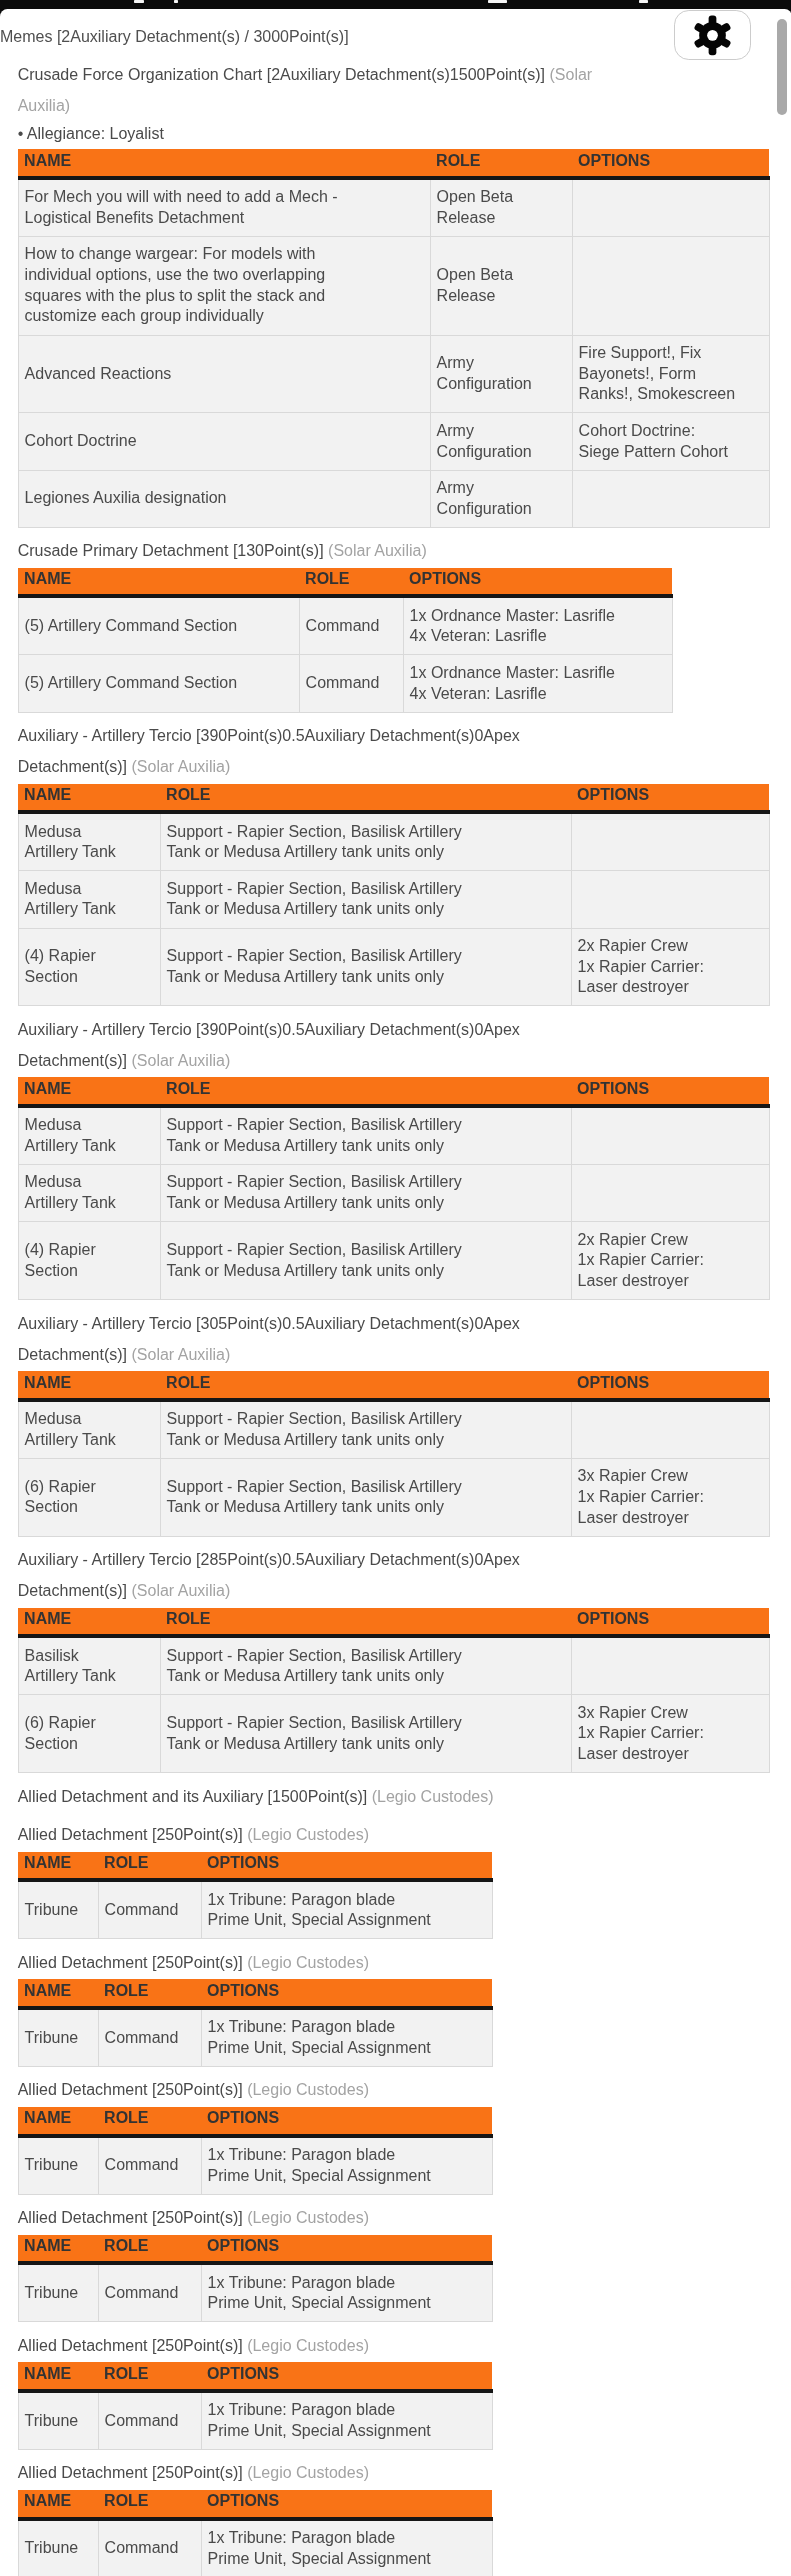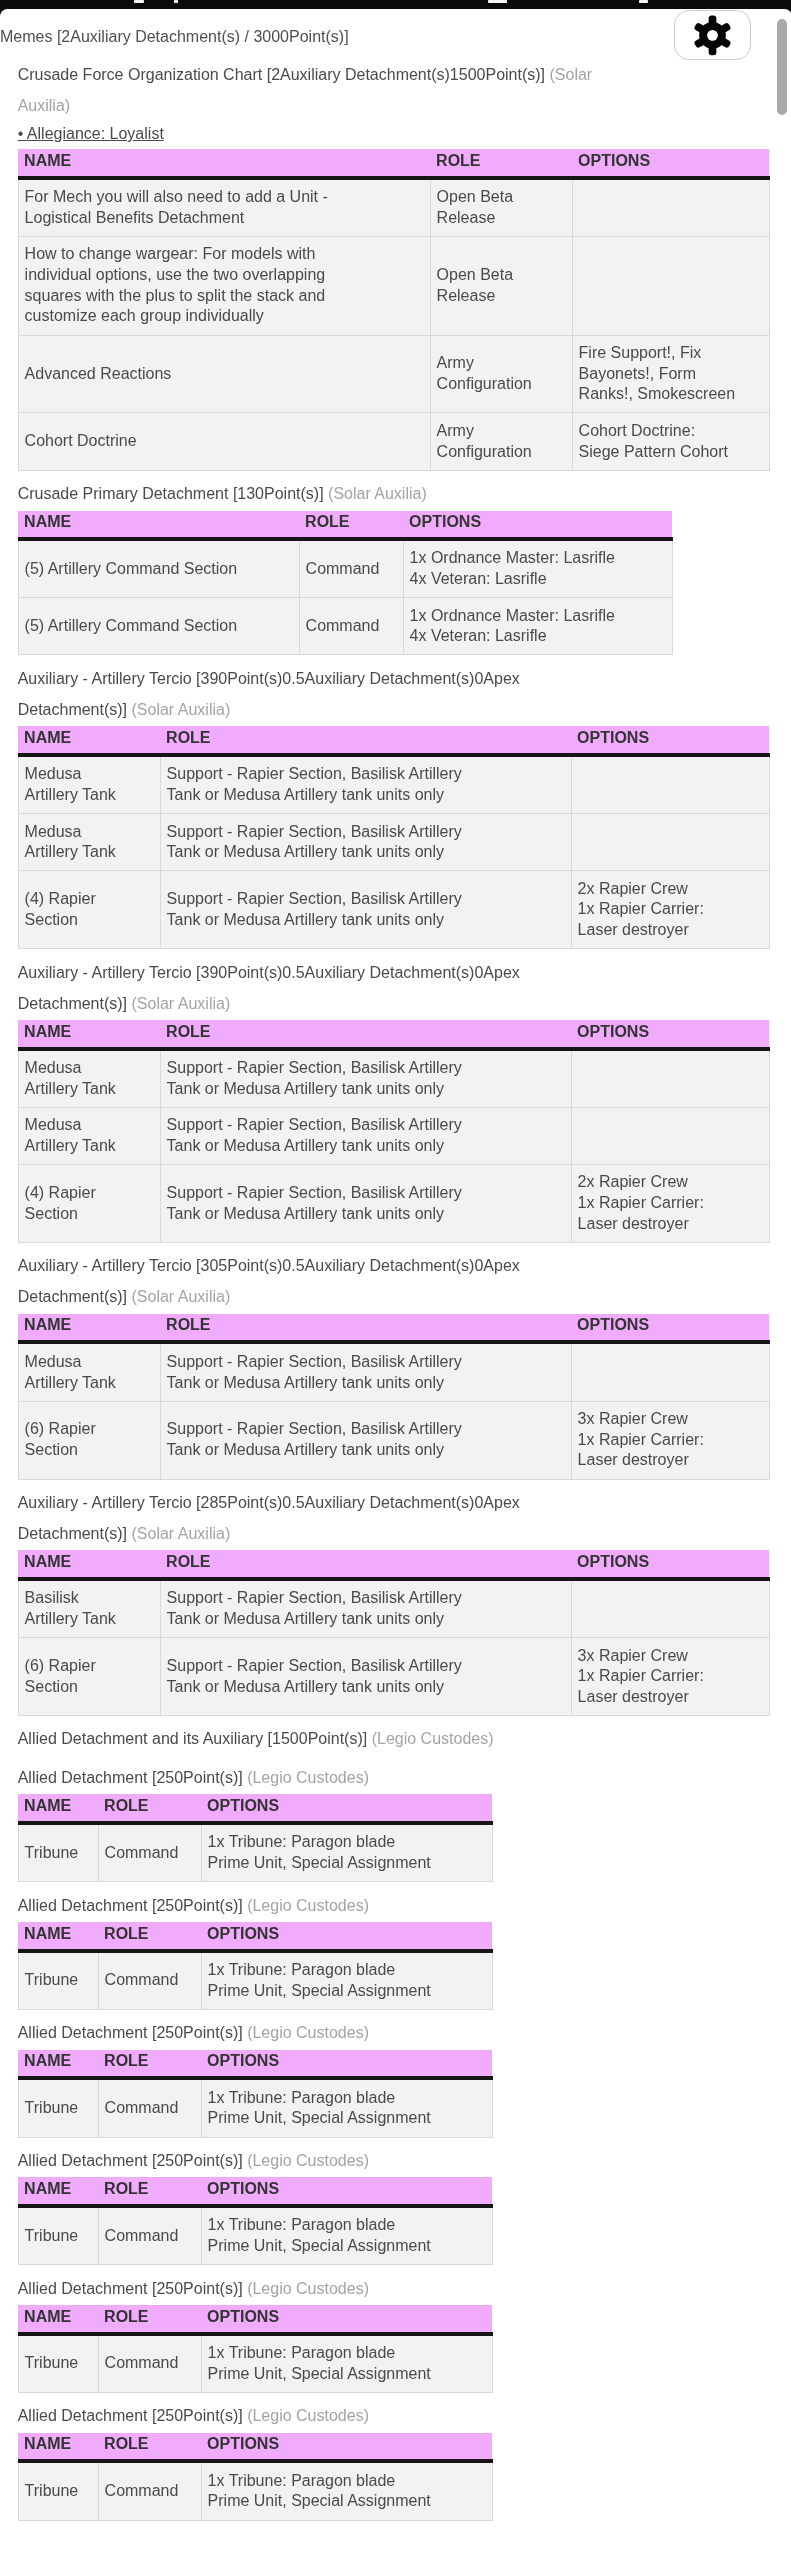--- a/index.html
+++ b/index.html
@@ -27,25 +27,25 @@
   .scroll-thumb{
     position:absolute;top:10.3px;right:5.2px;width:10.3px;height:96px;
     background:#a9a9a9;border-radius:5.2px;z-index:5;
   }
   .content{padding:0 17.7px 0 17.7px;}
   .section-heading{
     font-size:16px;line-height:31px;margin:7.4px 0 1.5px 0;max-width:605px;
     color:#4a4a4a;
   }
   .h-faction{color:#a3a3a3;}
-  .bullet-line{font-size:16px;line-height:20.7px;margin:3px 0 4.4px 0;text-decoration:underline;}
+  .bullet-line{font-size:16px;line-height:20.7px;margin:3px 0 4.4px 0;}
   table{border-collapse:collapse;table-layout:fixed;margin:0 0 3px 0;}
   th{
     text-align:left;font-weight:bold;color:#333333;font-size:16px;line-height:20.7px;
-    padding:1.5px 5.9px 4.4px 5.9px;border-bottom:4.4px solid #161616;background:#f0abfc;
+    padding:1.5px 5.9px 4.4px 5.9px;border-bottom:4.4px solid #161616;background:#f97316;
   }
   td{
     background:#f2f2f2;border:0.7px solid #d9d9d9;
     font-size:16px;line-height:20.7px;padding:7.4px 5.9px;vertical-align:middle;
     word-wrap:break-word;
   }
   .opt-line{display:block;}
   
   .t-main  col:nth-child(1){width:412px}  .t-main  col:nth-child(2){width:142px}  .t-main  col:nth-child(3){width:197px}
   .t-primary col:nth-child(1){width:281px} .t-primary col:nth-child(2){width:104px} .t-primary col:nth-child(3){width:269px}
@@ -100,21 +100,21 @@
         </colgroup>
         <thead>
           <tr>
             <th>NAME</th>
             <th>ROLE</th>
             <th>OPTIONS</th>
           </tr>
         </thead>
         <tbody>
           <tr>
-            <td>For Mech you will also need to add a Unit - Logistical Benefits Detachment</td>
+            <td>For Mech you will with need to add a Mech - Logistical Benefits Detachment</td>
             <td>Open Beta Release</td>
             <td></td>
           </tr>
           <tr>
             <td>How to change wargear: For models with individual options, use the two overlapping squares with the plus to split the stack and customize each group individually</td>
             <td>Open Beta Release</td>
             <td></td>
           </tr>
           <tr>
             <td>Advanced Reactions</td>
@@ -123,20 +123,25 @@
               <span class="opt-line">Fire Support!, Fix Bayonets!, Form Ranks!, Smokescreen</span>
             </td>
           </tr>
           <tr>
             <td>Cohort Doctrine</td>
             <td>Army Configuration</td>
             <td>
               <span class="opt-line">Cohort Doctrine: Siege Pattern Cohort</span>
             </td>
           </tr>
+          <tr>
+            <td>Legiones Auxilia designation</td>
+            <td>Army Configuration</td>
+            <td></td>
+          </tr>
         </tbody>
       </table>
       <div class="section-heading"><span class="h-main">Crusade Primary Detachment [130Point(s)]</span> <span class="h-faction">(Solar Auxilia)</span></div>
       <table class="t-primary">
         <colgroup>
           <col>
           <col>
           <col>
         </colgroup>
         <thead>

